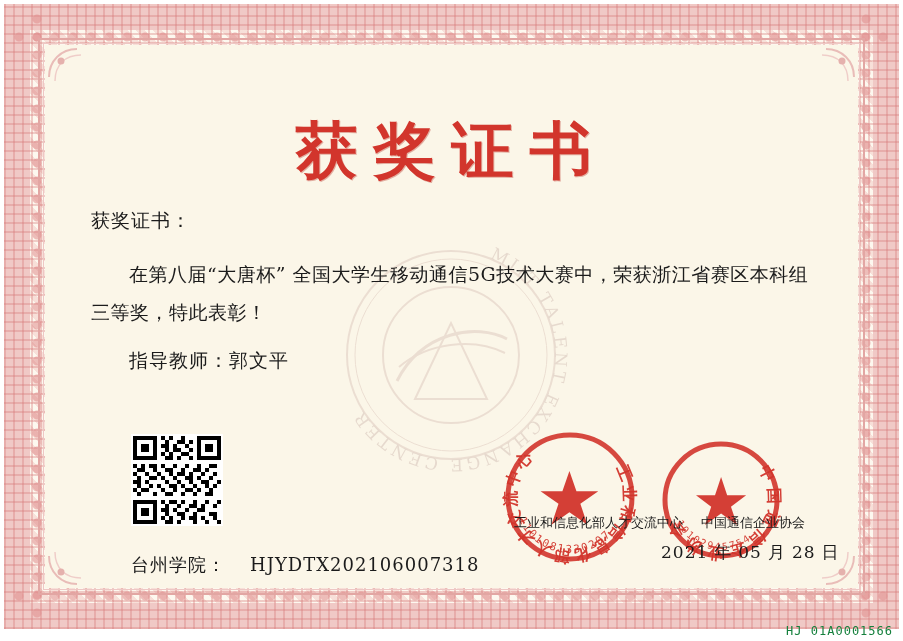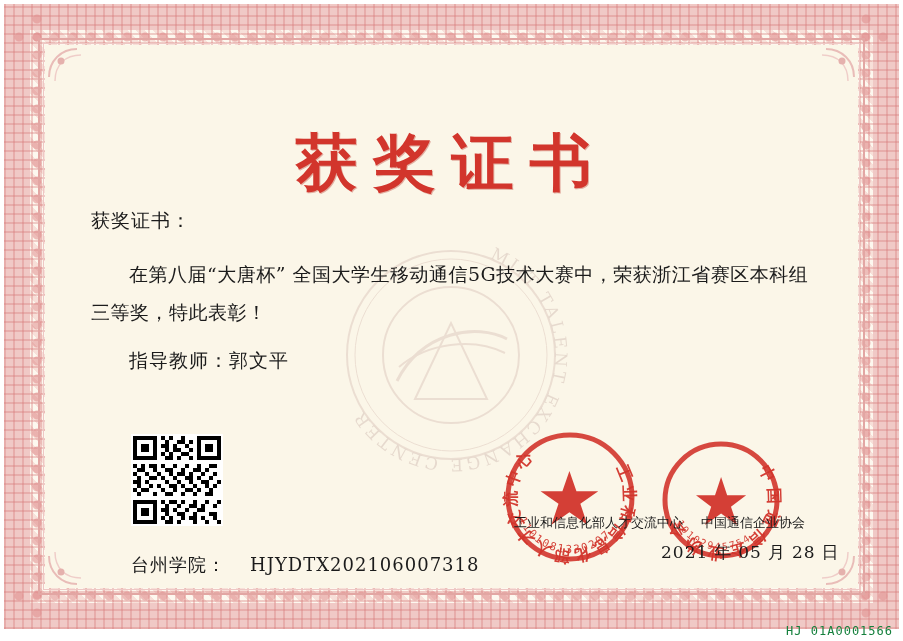--- a/index.html
+++ b/index.html
@@ -97,21 +97,21 @@
     width: 248px;
     height: 248px;
     opacity: 0.30;
     pointer-events: none;
   }
 
   
   .title {
     position: absolute;
     left: 0; right: 0;
-    top: 76px;
+    top: 64px;
     text-align: center;
     font-family: Liberation Serif, serif;
     font-size: 62px;
     letter-spacing: 16px;
     font-weight: bold;
     color: #d2352c;
     text-shadow: 1px 1px 0 rgba(180,40,30,.35);
   }
   .body-text {
     position: absolute;

